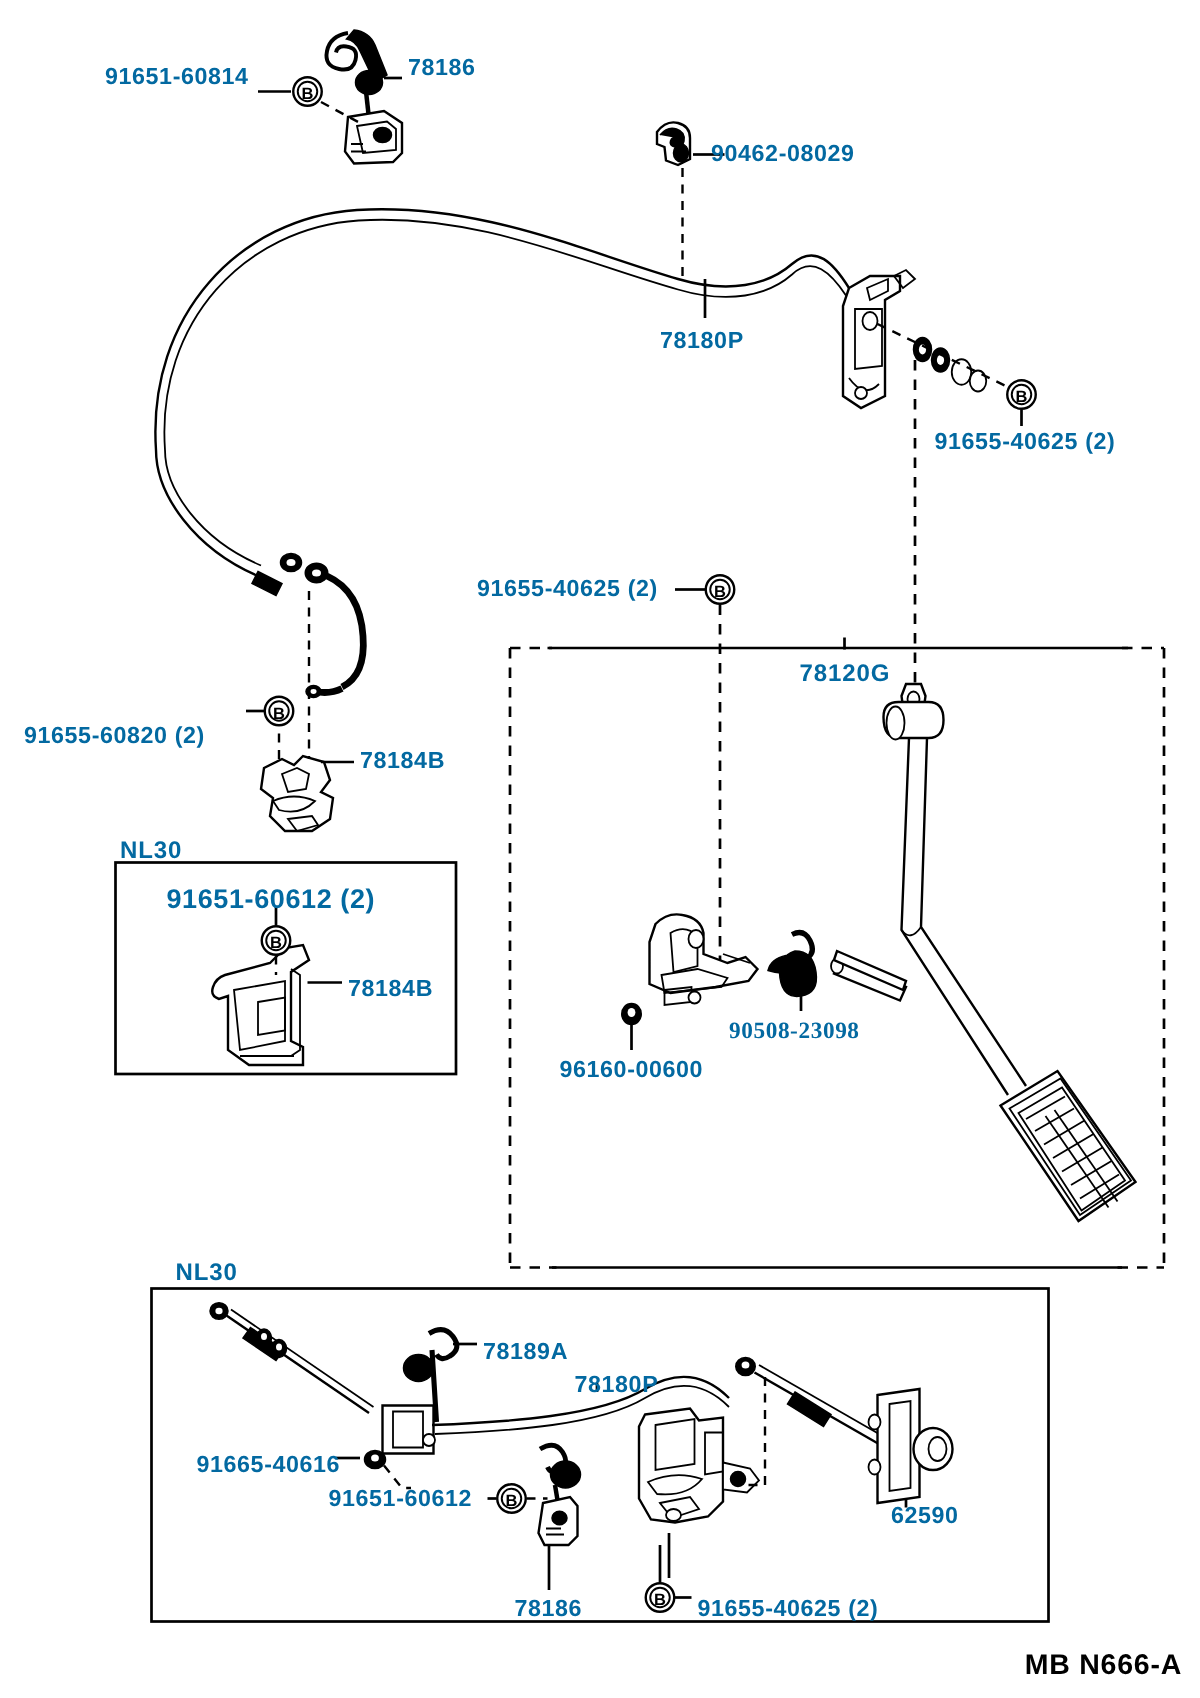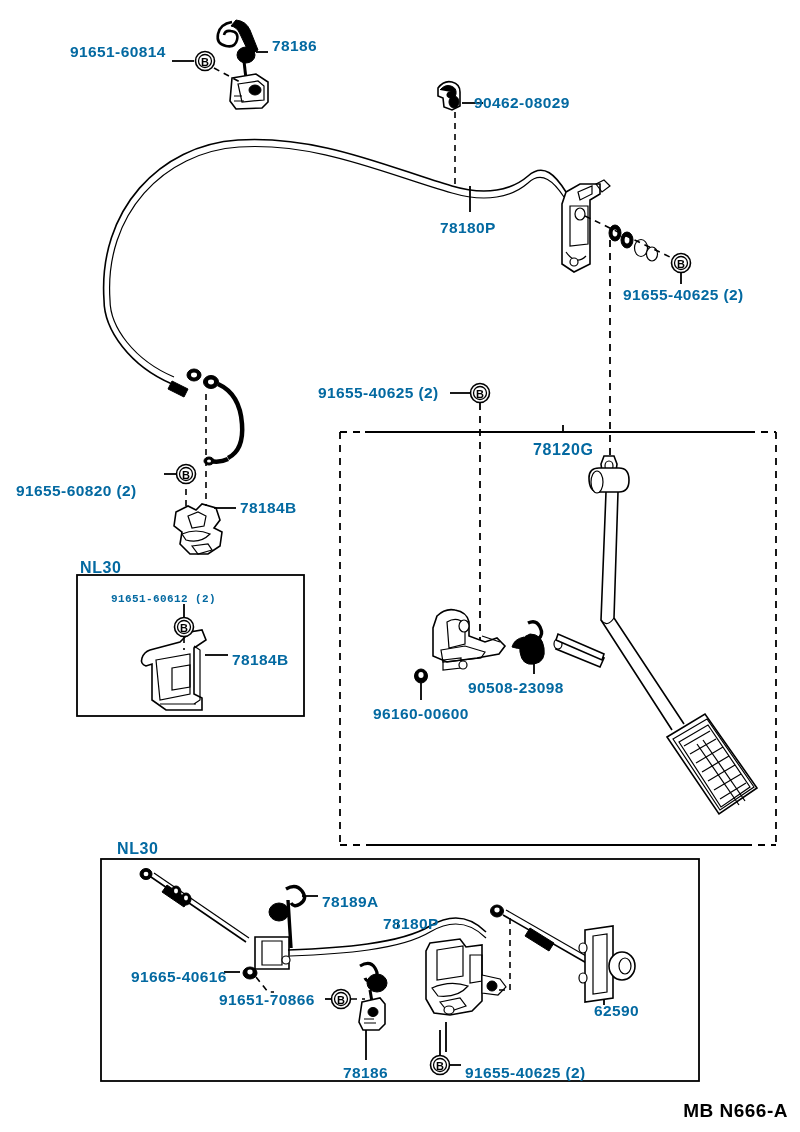--- a/index.html
+++ b/index.html
@@ -14,21 +14,21 @@
   .lbl{
     position:absolute;
     font-family:"Liberation Sans", sans-serif;
     font-weight:bold;
     font-size:15.5px;
     letter-spacing:0.4px;
     white-space:nowrap;
     line-height:1;
     color:#0369a1;
   }
-  .lbl.sm{font-size:11px;font-family:Liberation Mono, monospace;}
+  .lbl.sm{font-size:18px;}
   .lbl.box-tag{font-size:16px;letter-spacing:0.6px;}
   .corner-code{
     position:absolute;right:12px;bottom:10px;
     font-weight:bold;font-size:19px;letter-spacing:0.5px;
   }
 </style>
 </head>
 <body>
 
 <div id="stage">
@@ -341,37 +341,37 @@
   <div class="lbl" style="left:16px;top:474px;transform:translateY(-50%);margin-top:17px;">91655-60820 (2)</div>
 
   <div class="lbl" style="left:240px;top:508px;transform:translateY(-50%);">78184B</div>
 
   <div class="lbl" style="left:318px;top:393px;transform:translateY(-50%);">91655-40625 (2)</div>
 
   <div class="lbl box-tag" style="left:533px;top:418px;transform:translateY(-50%);margin-top:32px;">78120G</div>
 
   <div class="lbl" style="left:373px;top:714px;transform:translateY(-50%);">96160-00600</div>
 
-  <div class="lbl" style="left:468px;top:688px;transform:translateY(-50%);">90508-23098</div>
+  <div class="lbl" style="left:486px;top:688px;transform:translateY(-50%);font-family:Liberation Serif, serif;">90508-23098</div>
 
   <div class="lbl box-tag" style="left:80px;top:568px;transform:translateY(-50%);">NL30</div>
 
   <div class="lbl sm" style="left:111px;top:599px;transform:translateY(-50%);">91651-60612 (2)</div>
 
   <div class="lbl" style="left:232px;top:660px;transform:translateY(-50%);">78184B</div>
 
   <div class="lbl box-tag" style="left:117px;top:849px;transform:translateY(-50%);">NL30</div>
 
   <div class="lbl" style="left:322px;top:902px;transform:translateY(-50%);">78189A</div>
 
   <div class="lbl" style="left:383px;top:924px;transform:translateY(-50%);">78180P</div>
 
   <div class="lbl" style="left:131px;top:977px;transform:translateY(-50%);text-align:center;">91665-40616</div>
 
-  <div class="lbl" style="left:219px;top:1000px;transform:translateY(-50%);">91651-70866</div>
+  <div class="lbl" style="left:219px;top:1000px;transform:translateY(-50%);">91651-60612</div>
 
   <div class="lbl" style="left:343px;top:1073px;transform:translateY(-50%);">78186</div>
 
   <div class="lbl" style="left:465px;top:1073px;transform:translateY(-50%);">91655-40625 (2)</div>
 
   <div class="lbl" style="left:594px;top:1011px;transform:translateY(-50%);">62590</div>
 
   <div class="corner-code">MB N666-A</div>
 
 </div>

